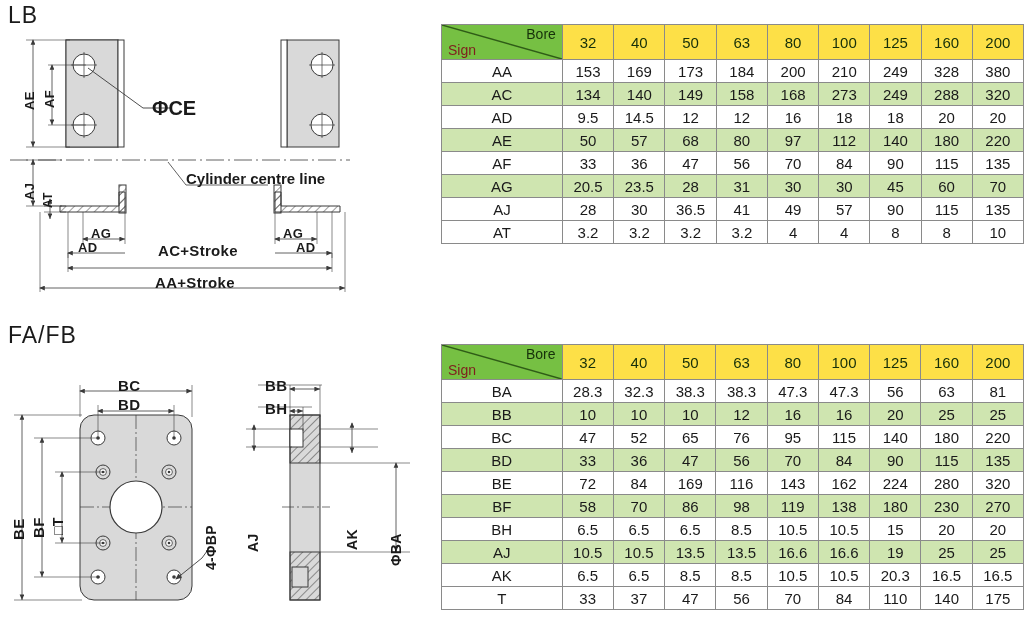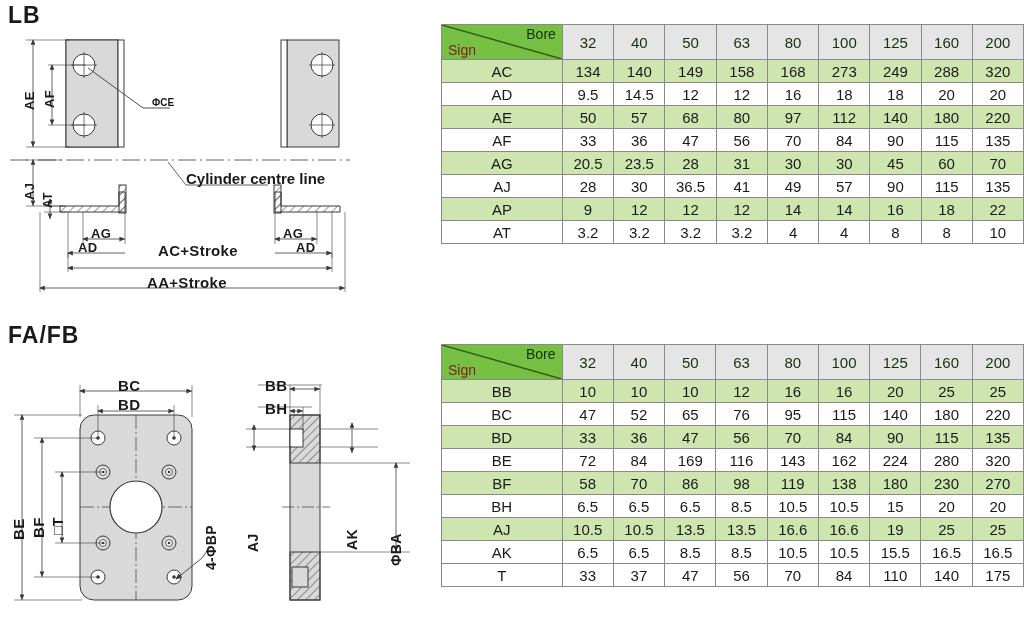--- a/index.html
+++ b/index.html
@@ -15,21 +15,21 @@
     color: #111111;
     overflow: hidden;
   }
 
   
   .section-title {
     position: absolute;
     font-size: 23px;
     letter-spacing: 1px;
     color: #1a1a1a;
-    font-weight: 700;
+    font-weight: 400;
   }
   #lb-title { left: 8px; top: 2px; }
   #fafb-title { left: 8px; top: 322px; }
 
   
   .draw-layer { position: absolute; left: 0; top: 0; }
 
   .lbl {
     position: absolute;
     font-size: 13px;
@@ -43,21 +43,21 @@
     font-size: 13px;
     font-weight: 700;
     color: #1a1a1a;
     white-space: nowrap;
     transform-origin: left top;
     transform: rotate(-90deg);
     letter-spacing: 0.3px;
   }
   .lbl-plain {
     position: absolute;
-    font-size: 10px;
+    font-size: 20px;
     font-weight: 700;
     color: #1a1a1a;
     white-space: nowrap;
   }
 
   
   .spec-table {
     position: absolute;
     border-collapse: collapse;
     font-size: 15px;
@@ -72,21 +72,21 @@
     text-align: center;
     height: 22px;
     padding: 0;
     font-weight: 400;
     font-size: 15px;
   }
   .spec-table .col-sign { width: 123px; }
   .spec-table .col-val  { width: 51px; }
 
   .hdr-cell {
-    background: #e5e5e5;
+    background: #fde047;
     color: #16300a;
     font-weight: 400;
   }
   .corner-cell {
     position: relative;
     background: #76c043;
     height: 34px !important;
     overflow: hidden;
   }
   .corner-cell .diag {
@@ -215,21 +215,21 @@
 <div class="lbl-rot" style="left:42px; top:108px;">AF</div>
 <div class="lbl-plain" style="left:152px; top:97px;">ΦCE</div>
 <div class="lbl-plain" style="left:186px; top:170px; font-size:15px;">Cylinder centre line</div>
 <div class="lbl-rot" style="left:22px; top:200px;">AJ</div>
 <div class="lbl-rot" style="left:41px; top:208px; font-size:12px;">AT</div>
 <div class="lbl" style="left:91px; top:226px;">AG</div>
 <div class="lbl" style="left:78px; top:240px;">AD</div>
 <div class="lbl" style="left:283px; top:226px;">AG</div>
 <div class="lbl" style="left:296px; top:240px;">AD</div>
 <div class="lbl" style="left:158px; top:242px; font-size:15px;">AC+Stroke</div>
-<div class="lbl" style="left:147px; top:274px; font-size:15px;">AA+Stroke</div>
+<div class="lbl" style="left:155px; top:274px; font-size:15px;">AA+Stroke</div>
 
 <svg class="draw-layer" id="fafb-drawing" width="440" height="290" style="top:345px;" viewBox="0 0 440 290">
   <defs>
     <pattern id="hatchB" width="6" height="6" patternTransform="rotate(45)" patternUnits="userSpaceOnUse">
       <line x1="0" y1="0" x2="0" y2="6" stroke="#3a3a3a" stroke-width="1"></line>
     </pattern>
     <marker id="arrR2" markerWidth="8" markerHeight="8" refX="7" refY="3" orient="auto">
       <path d="M0,0 L7,3 L0,6 z" fill="#3a3a3a"></path>
     </marker>
     <marker id="arrL2" markerWidth="8" markerHeight="8" refX="1" refY="3" orient="auto">
@@ -363,20 +363,32 @@
         <th class="col-val hdr-cell">50</th>
         <th class="col-val hdr-cell">63</th>
         <th class="col-val hdr-cell">80</th>
         <th class="col-val hdr-cell">100</th>
         <th class="col-val hdr-cell">125</th>
         <th class="col-val hdr-cell">160</th>
         <th class="col-val hdr-cell">200</th>
       </tr>
   </thead>
   <tbody>
+      <tr class="row-plain">
+        <td class="col-sign">AA</td>
+        <td class="col-val">153</td>
+        <td class="col-val">169</td>
+        <td class="col-val">173</td>
+        <td class="col-val">184</td>
+        <td class="col-val">200</td>
+        <td class="col-val">210</td>
+        <td class="col-val">249</td>
+        <td class="col-val">328</td>
+        <td class="col-val">380</td>
+      </tr>
       <tr class="row-alt">
         <td class="col-sign">AC</td>
         <td class="col-val">134</td>
         <td class="col-val">140</td>
         <td class="col-val">149</td>
         <td class="col-val">158</td>
         <td class="col-val">168</td>
         <td class="col-val">273</td>
         <td class="col-val">249</td>
         <td class="col-val">288</td>
@@ -434,32 +446,20 @@
         <td class="col-sign">AJ</td>
         <td class="col-val">28</td>
         <td class="col-val">30</td>
         <td class="col-val">36.5</td>
         <td class="col-val">41</td>
         <td class="col-val">49</td>
         <td class="col-val">57</td>
         <td class="col-val">90</td>
         <td class="col-val">115</td>
         <td class="col-val">135</td>
-      </tr>
-      <tr class="row-alt">
-        <td class="col-sign">AP</td>
-        <td class="col-val">9</td>
-        <td class="col-val">12</td>
-        <td class="col-val">12</td>
-        <td class="col-val">12</td>
-        <td class="col-val">14</td>
-        <td class="col-val">14</td>
-        <td class="col-val">16</td>
-        <td class="col-val">18</td>
-        <td class="col-val">22</td>
       </tr>
       <tr class="row-plain">
         <td class="col-sign">AT</td>
         <td class="col-val">3.2</td>
         <td class="col-val">3.2</td>
         <td class="col-val">3.2</td>
         <td class="col-val">3.2</td>
         <td class="col-val">4</td>
         <td class="col-val">4</td>
         <td class="col-val">8</td>
@@ -484,20 +484,32 @@
         <th class="col-val hdr-cell">50</th>
         <th class="col-val hdr-cell">63</th>
         <th class="col-val hdr-cell">80</th>
         <th class="col-val hdr-cell">100</th>
         <th class="col-val hdr-cell">125</th>
         <th class="col-val hdr-cell">160</th>
         <th class="col-val hdr-cell">200</th>
       </tr>
   </thead>
   <tbody>
+      <tr class="row-plain">
+        <td class="col-sign">BA</td>
+        <td class="col-val">28.3</td>
+        <td class="col-val">32.3</td>
+        <td class="col-val">38.3</td>
+        <td class="col-val">38.3</td>
+        <td class="col-val">47.3</td>
+        <td class="col-val">47.3</td>
+        <td class="col-val">56</td>
+        <td class="col-val">63</td>
+        <td class="col-val">81</td>
+      </tr>
       <tr class="row-alt">
         <td class="col-sign">BB</td>
         <td class="col-val">10</td>
         <td class="col-val">10</td>
         <td class="col-val">10</td>
         <td class="col-val">12</td>
         <td class="col-val">16</td>
         <td class="col-val">16</td>
         <td class="col-val">20</td>
         <td class="col-val">25</td>
@@ -576,21 +588,21 @@
         <td class="col-val">25</td>
       </tr>
       <tr class="row-plain">
         <td class="col-sign">AK</td>
         <td class="col-val">6.5</td>
         <td class="col-val">6.5</td>
         <td class="col-val">8.5</td>
         <td class="col-val">8.5</td>
         <td class="col-val">10.5</td>
         <td class="col-val">10.5</td>
-        <td class="col-val">15.5</td>
+        <td class="col-val">20.3</td>
         <td class="col-val">16.5</td>
         <td class="col-val">16.5</td>
       </tr>
       <tr class="row-plain">
         <td class="col-sign">T</td>
         <td class="col-val">33</td>
         <td class="col-val">37</td>
         <td class="col-val">47</td>
         <td class="col-val">56</td>
         <td class="col-val">70</td>

